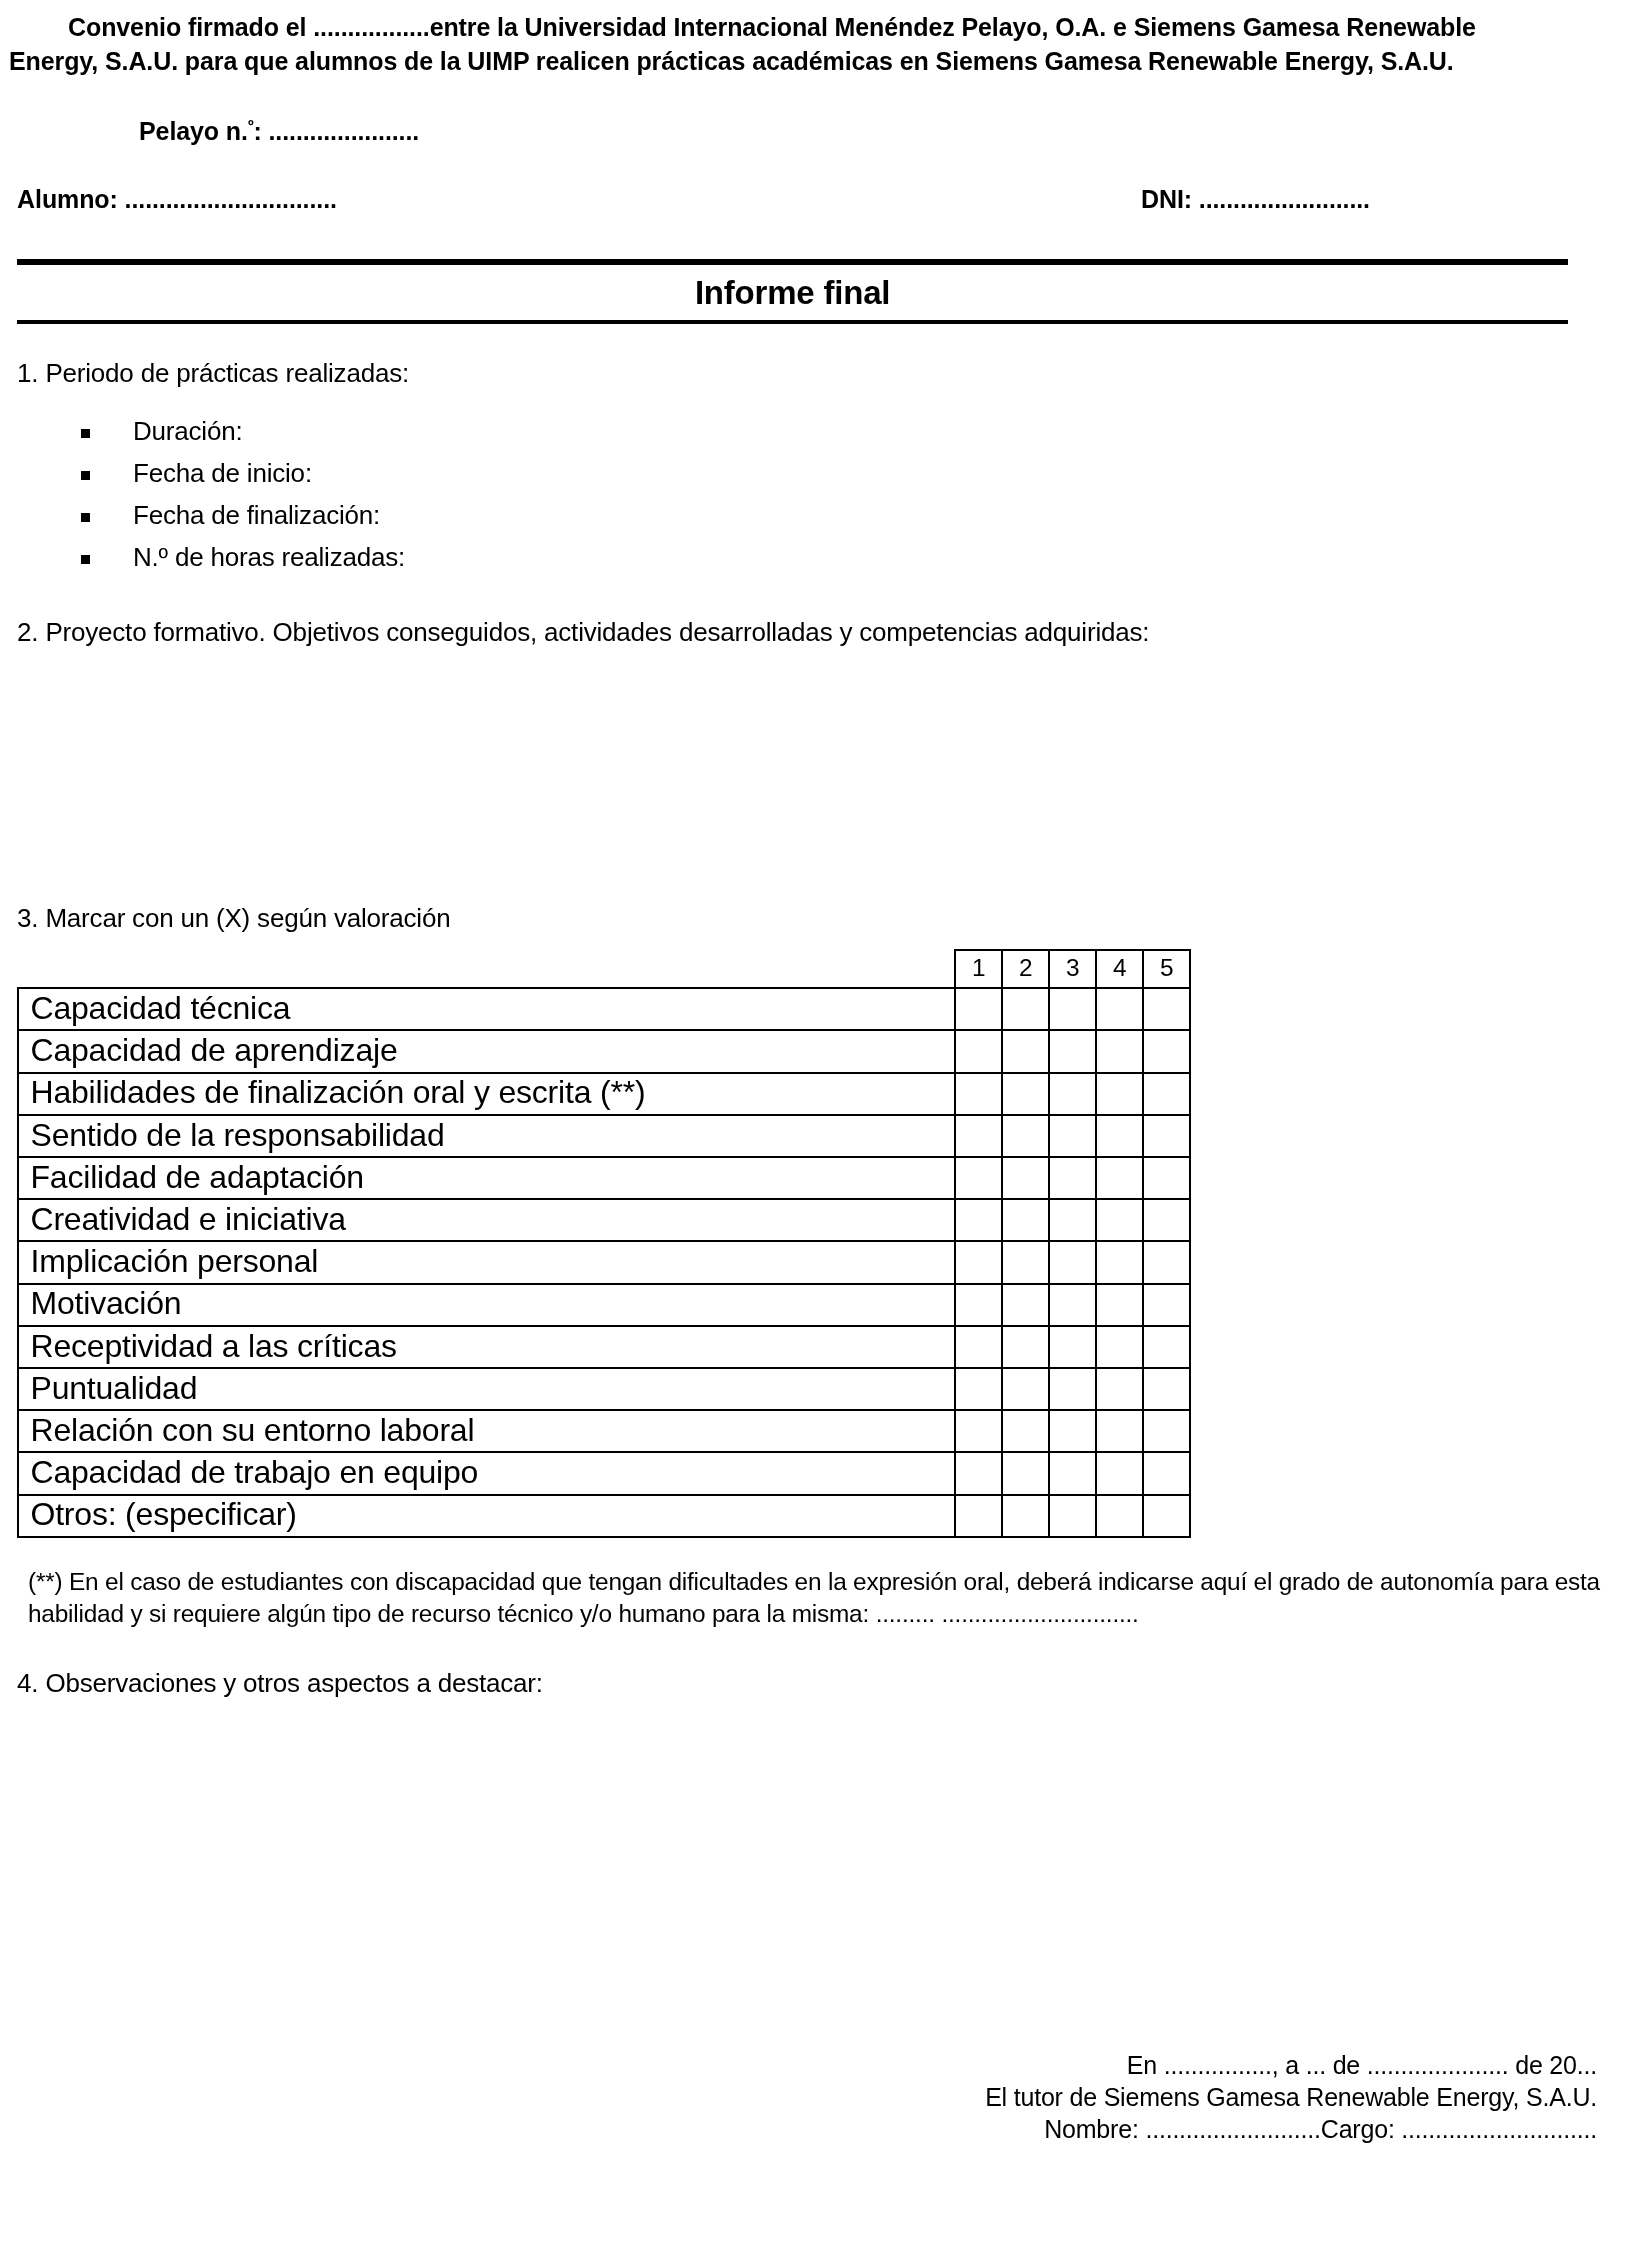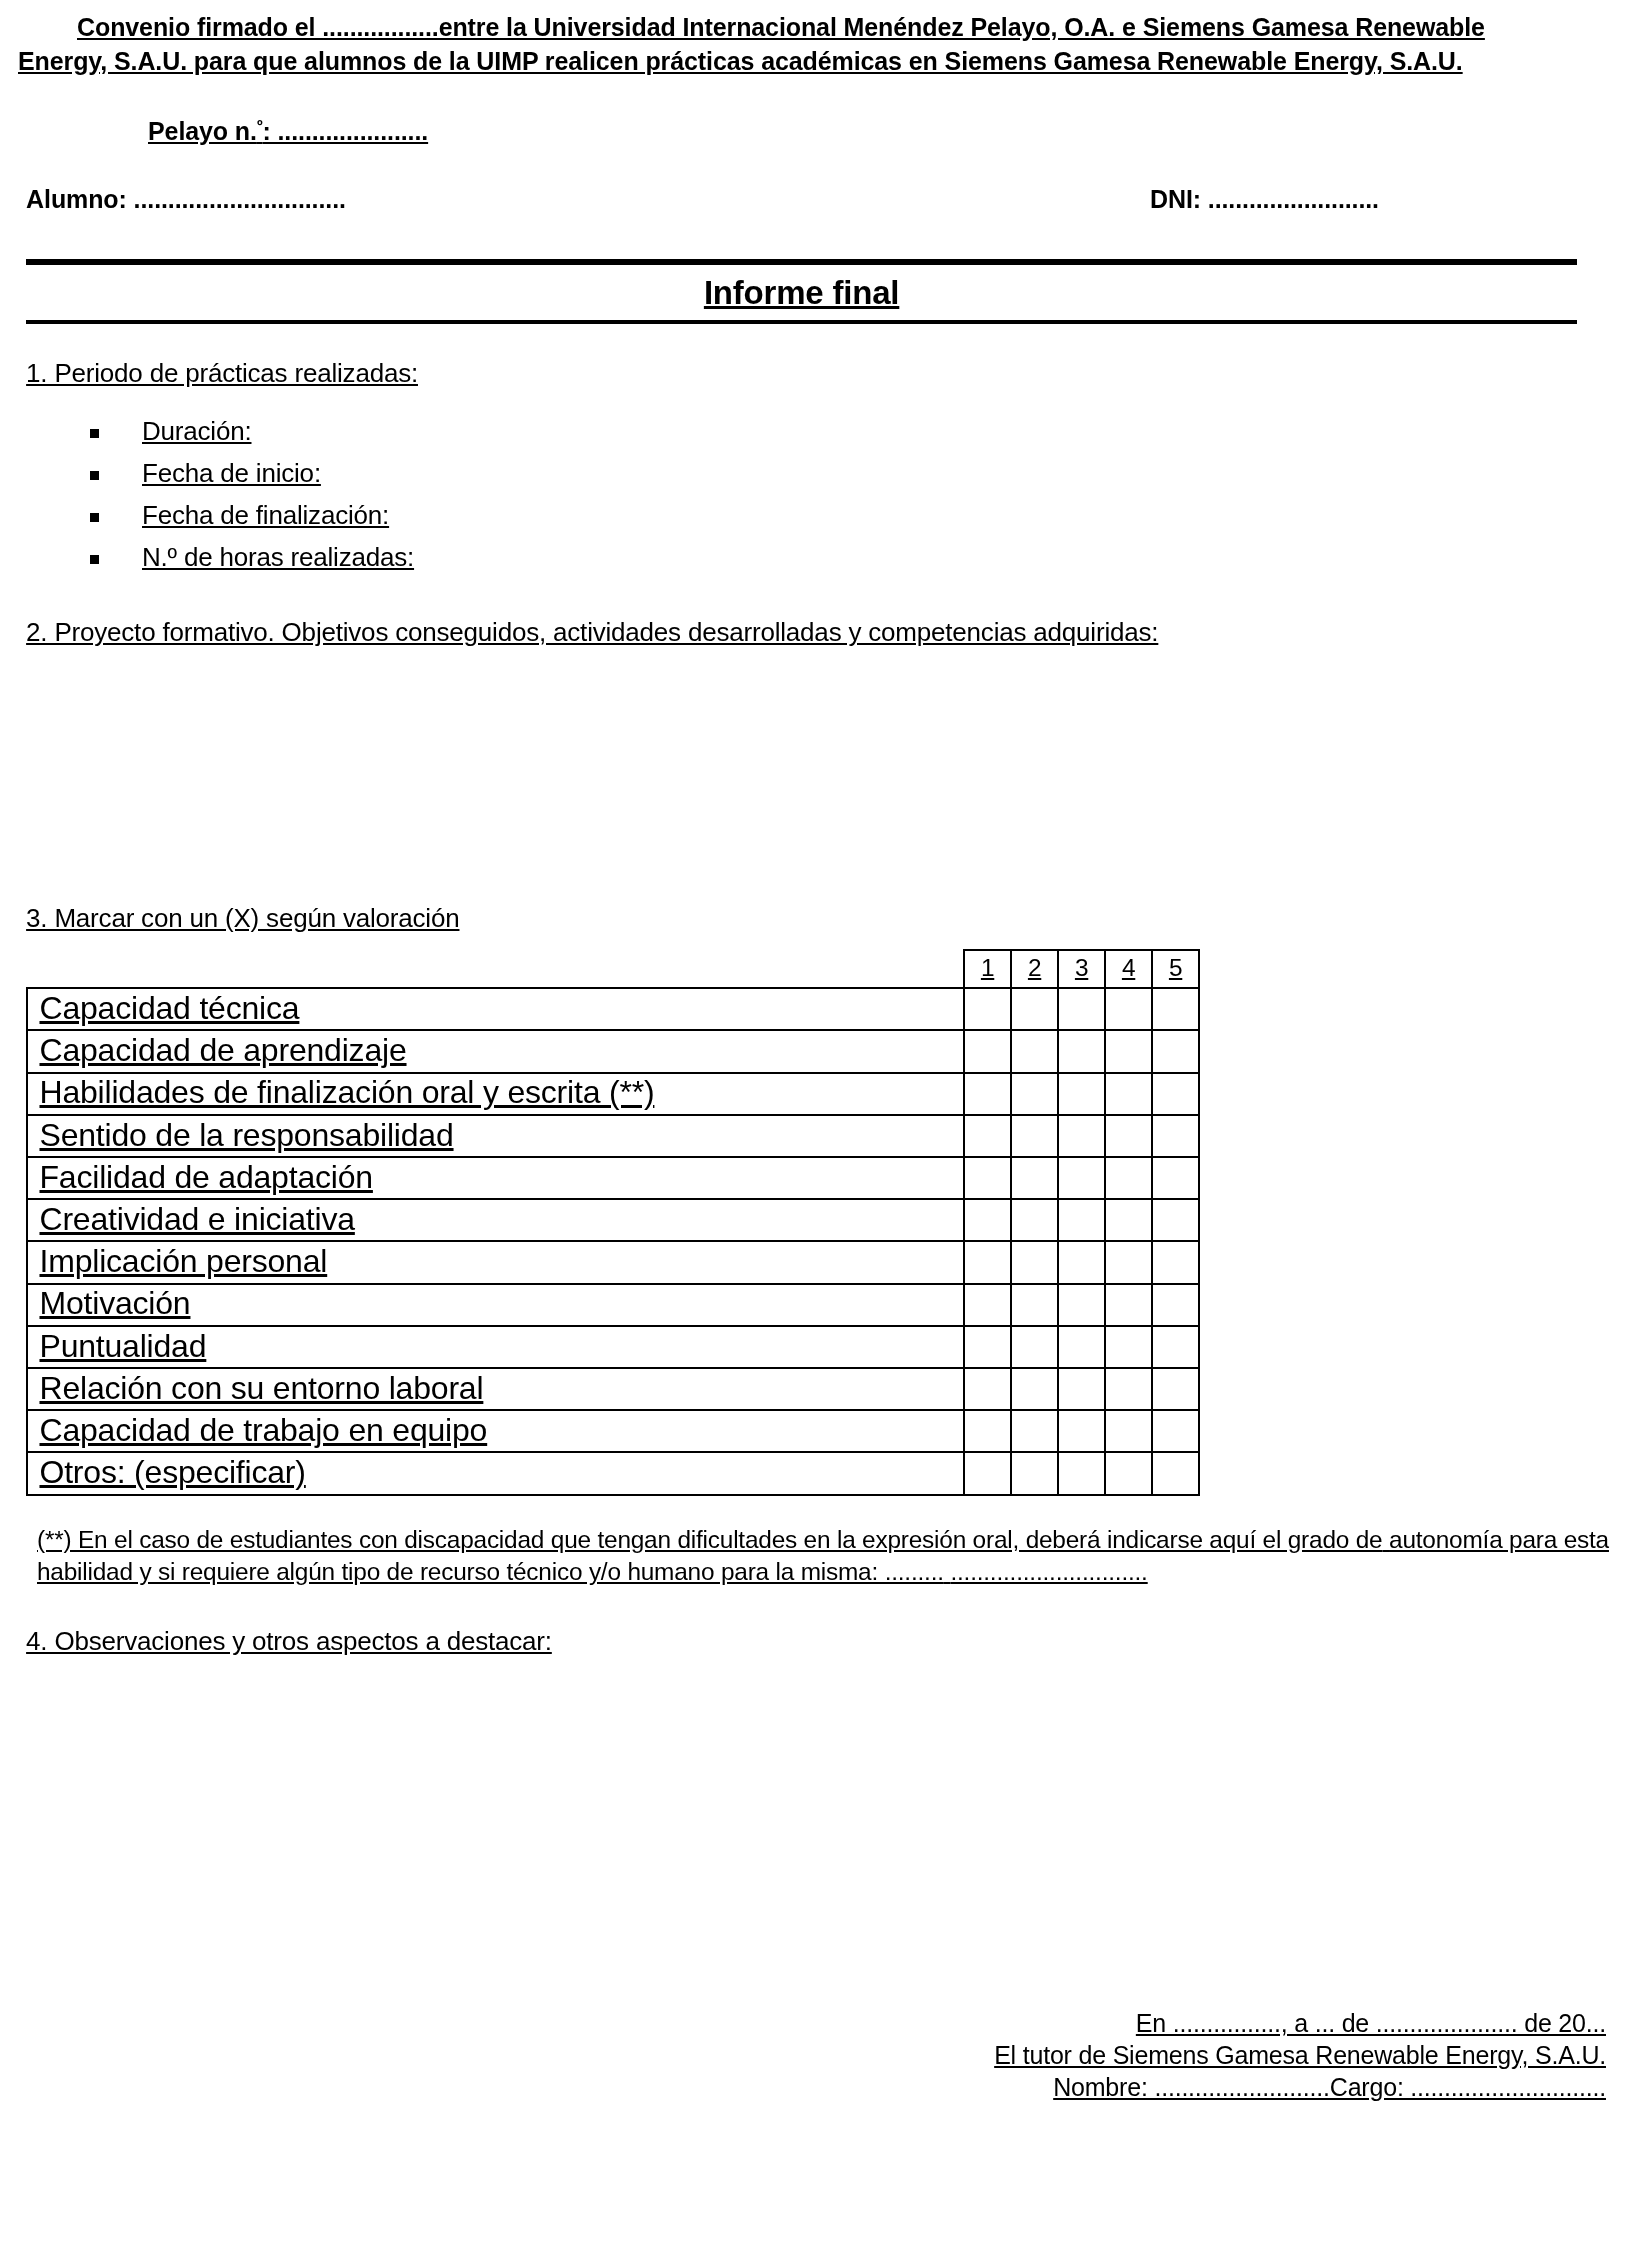--- a/index.html
+++ b/index.html
@@ -15,24 +15,23 @@
     position: relative;
     width: 1632px;
     height: 2261px;
     background: #ffffff;
     box-sizing: border-box;
     padding: 0;
     overflow: hidden;
   }
   .inner {
     position: absolute;
-    left: 18px;
+    left: 9px;
     top: 0;
     width: 1588px;
-    text-decoration: underline;
   }
 
   
   .header-block {
     padding-top: 11.4px;
     font-weight: bold;
     font-size: 25px;
     line-height: 1.33;
     text-align: left;
     letter-spacing: -0.1px;
@@ -320,20 +319,28 @@
           </tr>
           <tr>
             <td class="label">Motivación</td>
             <td class="mark"></td>
             <td class="mark"></td>
             <td class="mark"></td>
             <td class="mark"></td>
             <td class="mark"></td>
           </tr>
           <tr>
+            <td class="label">Receptividad a las críticas</td>
+            <td class="mark"></td>
+            <td class="mark"></td>
+            <td class="mark"></td>
+            <td class="mark"></td>
+            <td class="mark"></td>
+          </tr>
+          <tr>
             <td class="label">Puntualidad</td>
             <td class="mark"></td>
             <td class="mark"></td>
             <td class="mark"></td>
             <td class="mark"></td>
             <td class="mark"></td>
           </tr>
           <tr>
             <td class="label">Relación con su entorno laboral</td>
             <td class="mark"></td>

